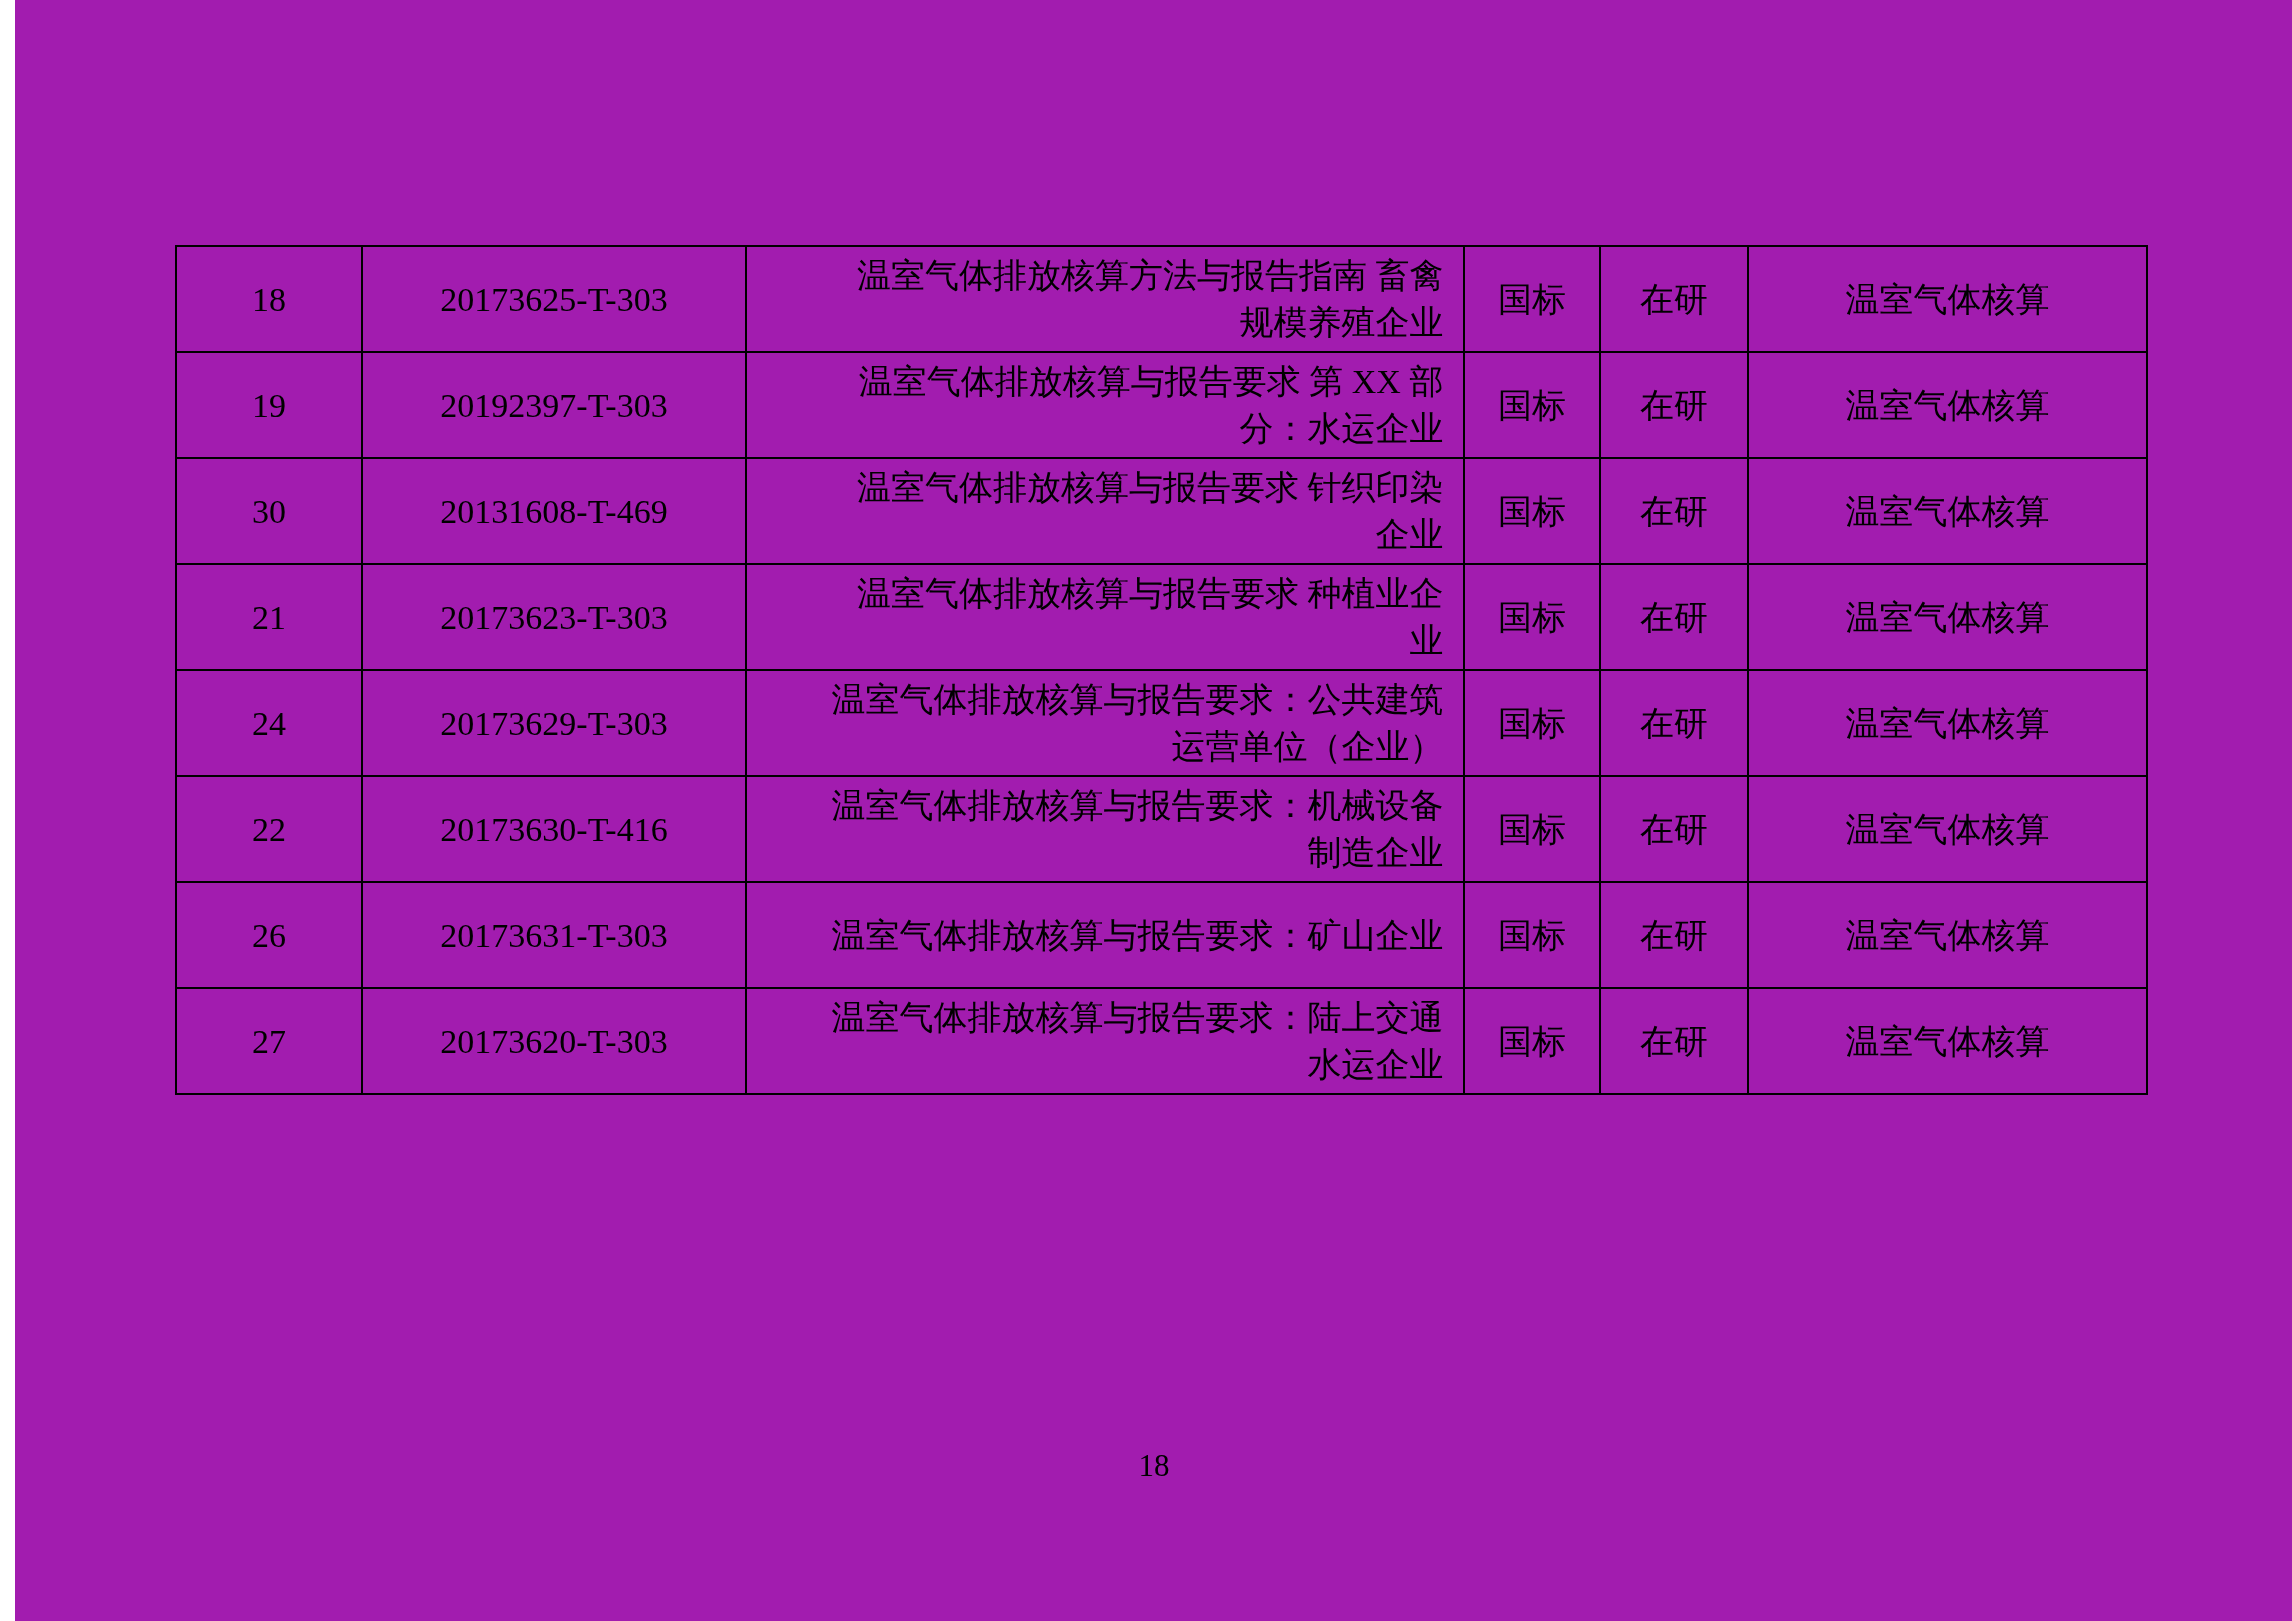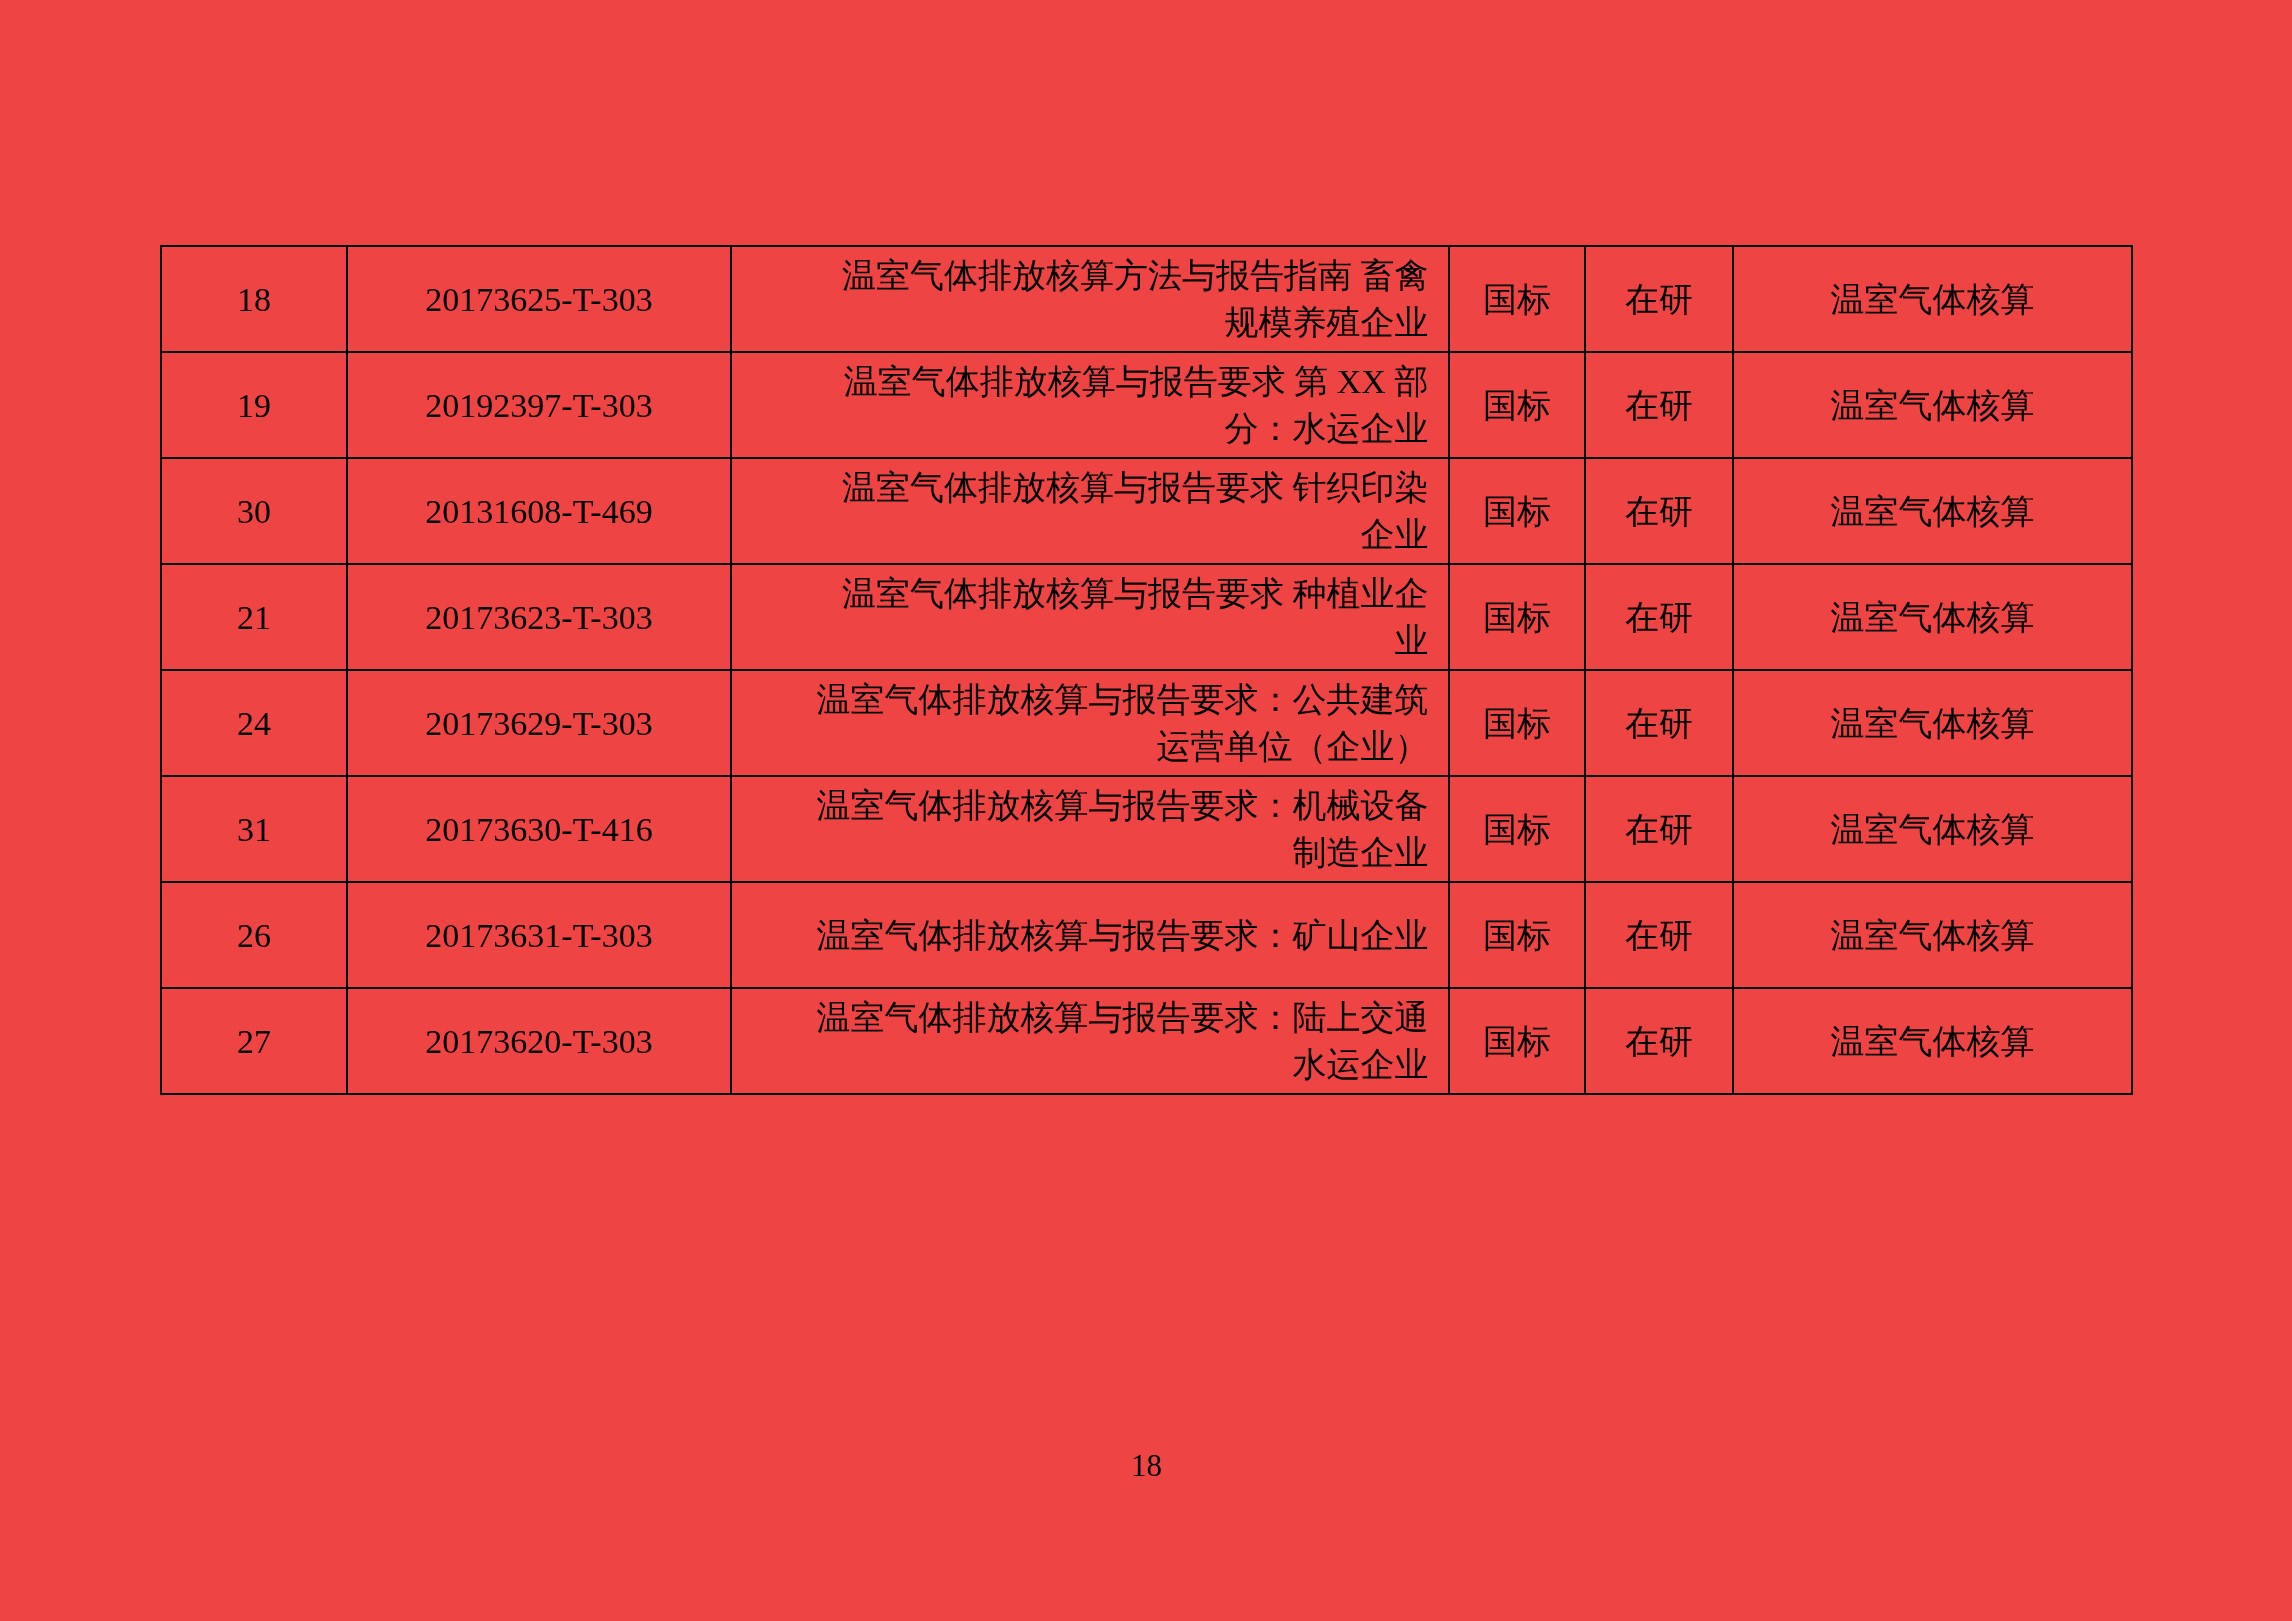--- a/index.html
+++ b/index.html
@@ -11,21 +11,22 @@
     width: 2293px;
     height: 1621px;
     position: relative;
     overflow: hidden;
     font-family: "Liberation Serif", "DejaVu Serif", serif;
     color: #000000;
   }
   .doc-page {
     position: absolute;
     inset: 0;
-    background: #ef4444;
+    background: #a21caf;
+    margin-left: 15px;
   }
   table.standards {
     position: absolute;
     left: 160px;
     top: 245px;
     width: 1972px;
     border-collapse: collapse;
     table-layout: fixed;
   }
   table.standards, table.standards td {
@@ -118,21 +119,21 @@
     <td>24</td>
     <td>20173629-T-303</td>
     <td class="title-cell">温室气体排放核算与报告要求：公共建筑
 运营单位（企业）</td>
     <td>国标</td>
     <td>在研</td>
     <td>温室气体核算</td>
   </tr>
 
   <tr>
-    <td>31</td>
+    <td>22</td>
     <td>20173630-T-416</td>
     <td class="title-cell">温室气体排放核算与报告要求：机械设备
 制造企业</td>
     <td>国标</td>
     <td>在研</td>
     <td>温室气体核算</td>
   </tr>
 
   <tr>
     <td>26</td>

